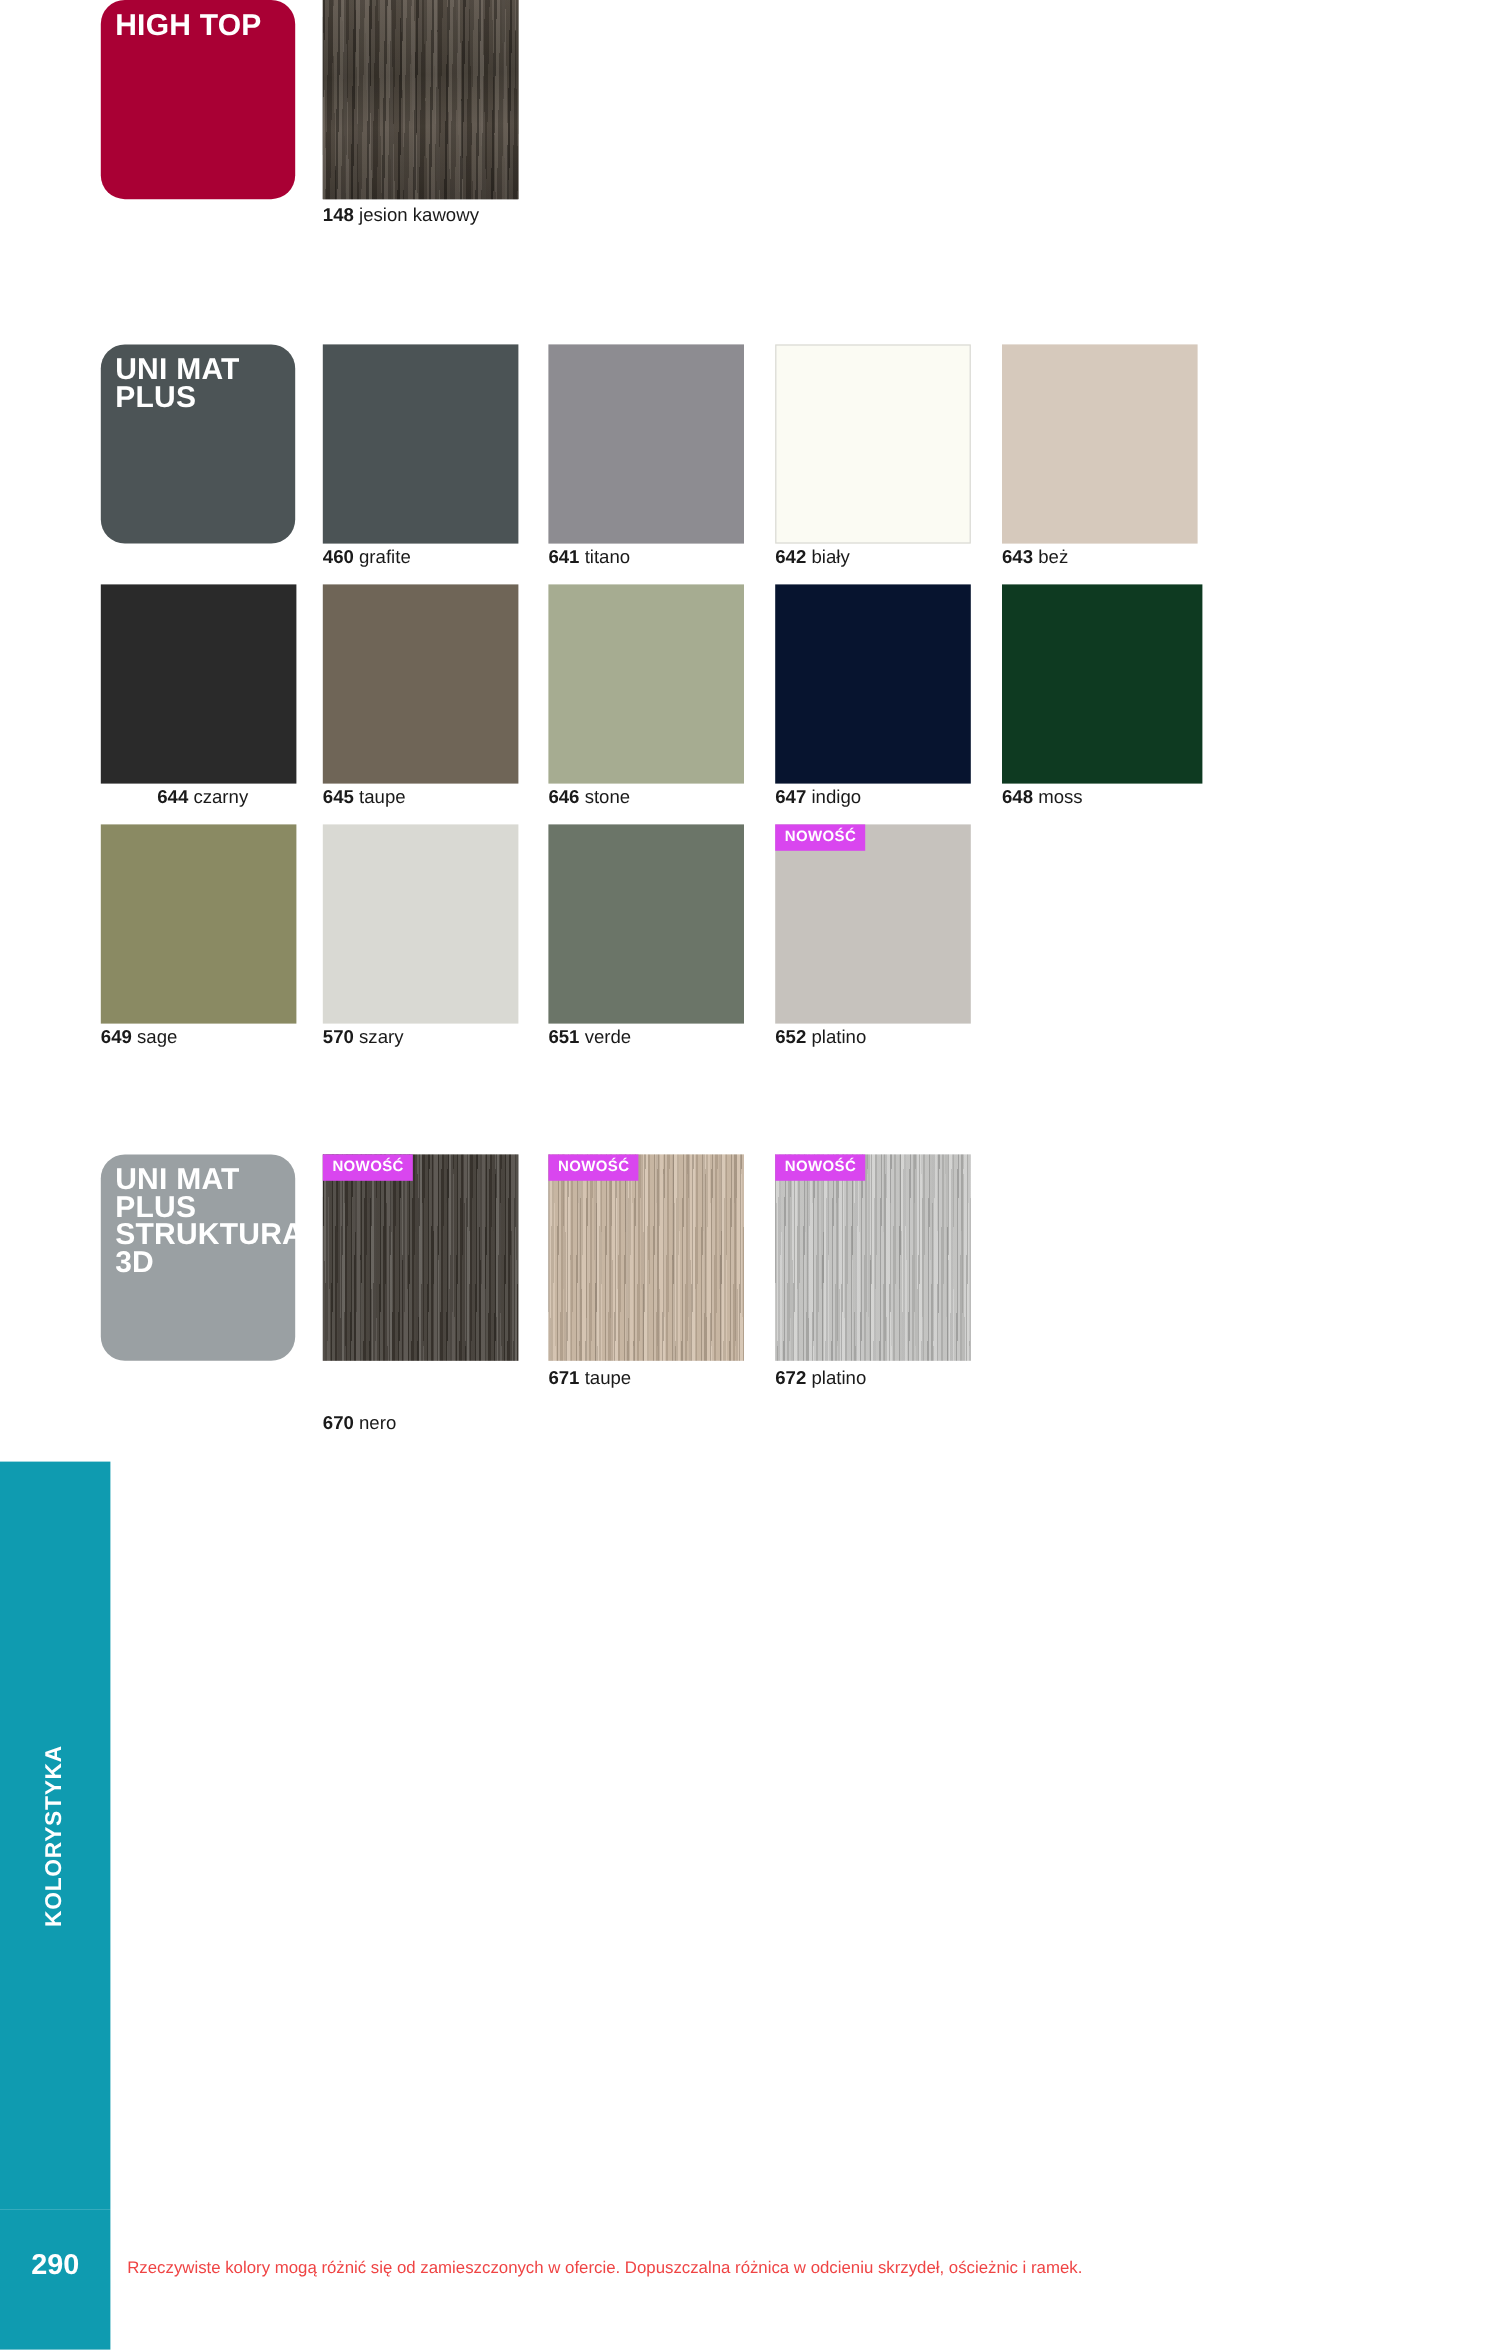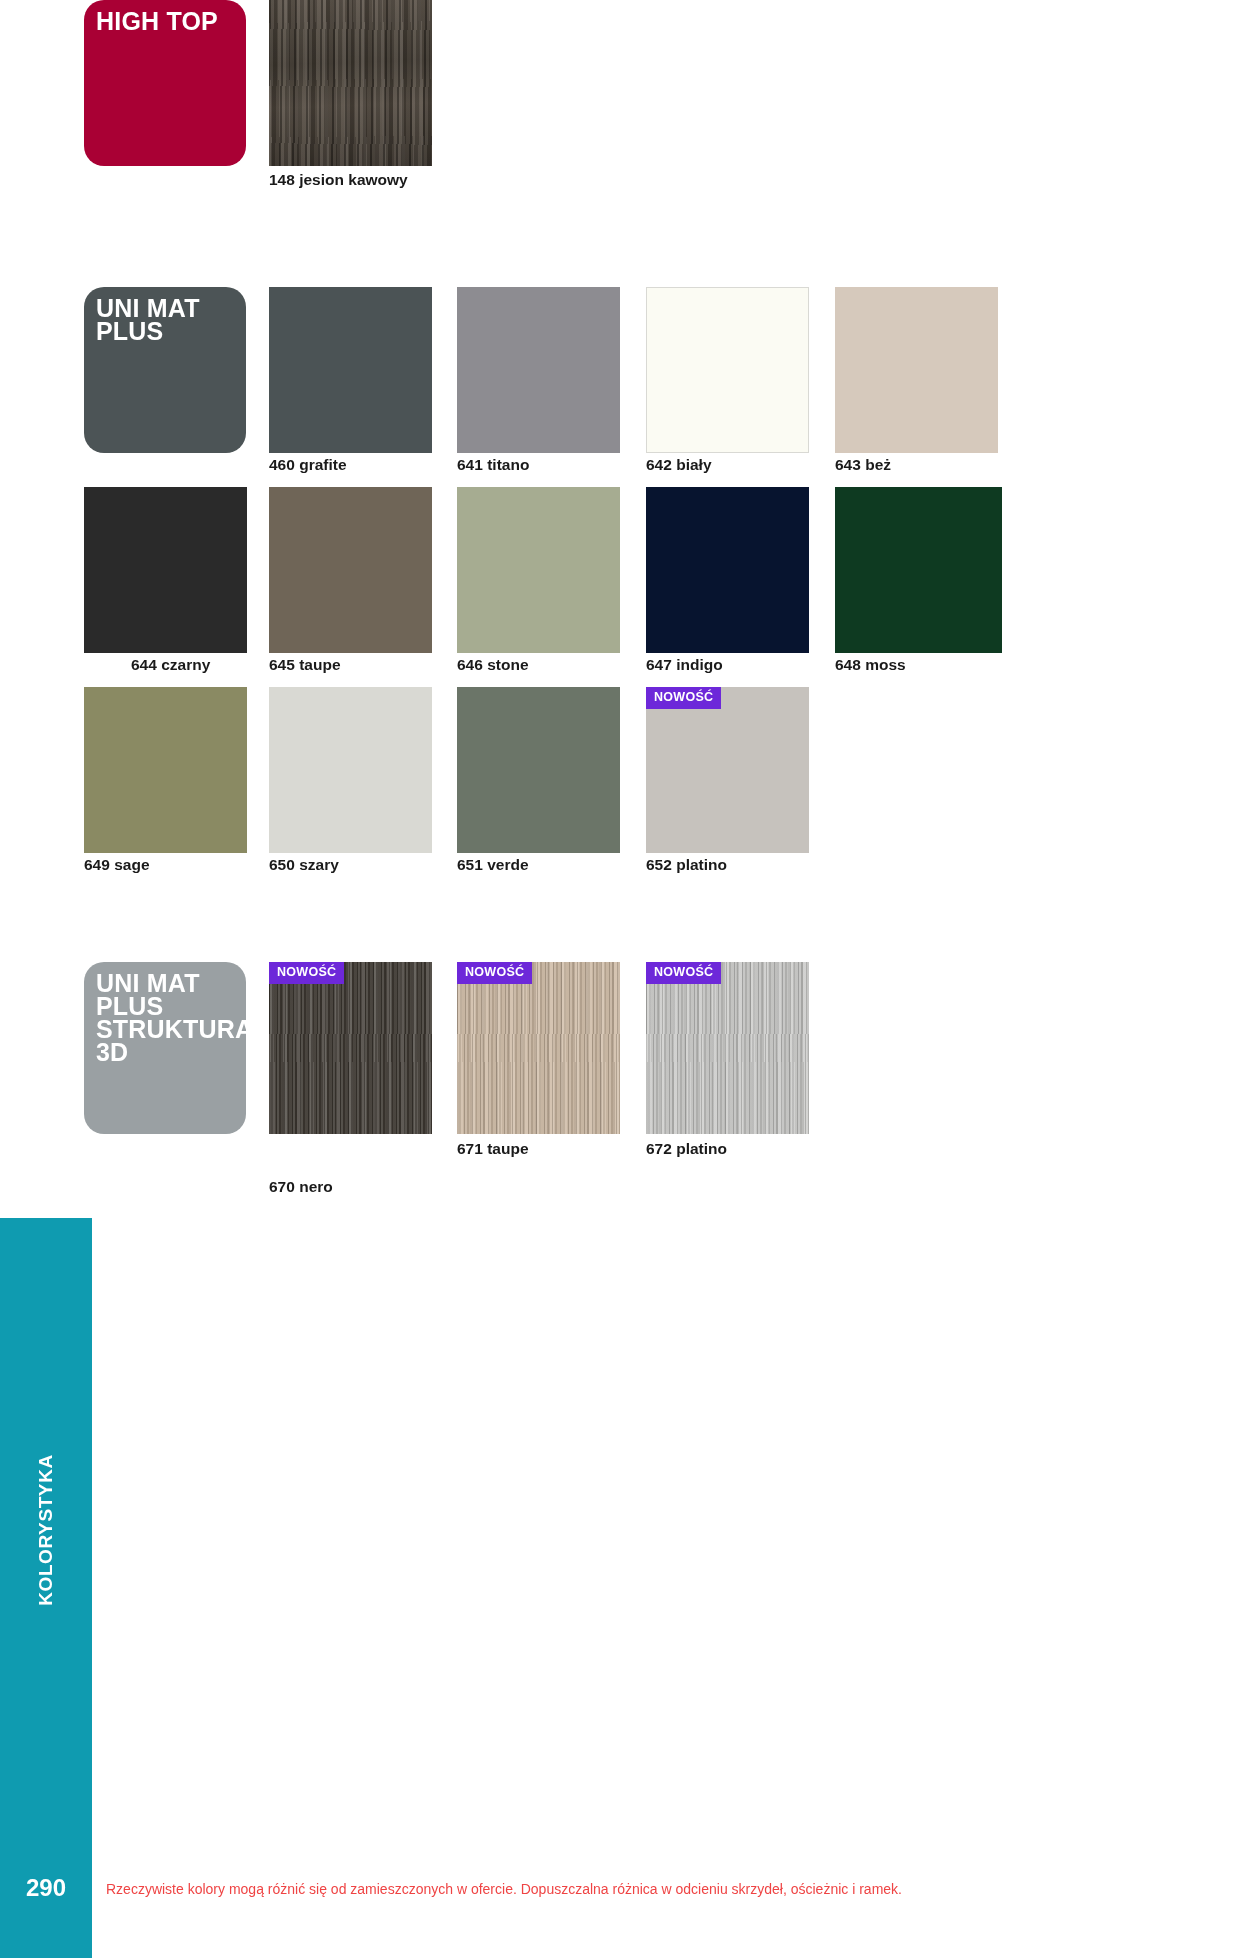--- a/index.html
+++ b/index.html
@@ -64,21 +64,21 @@
 
   .cap {
     position: absolute;
     left: 0;
     white-space: nowrap;
     font-size: 15.5px;
     color: #1a1a1a;
     line-height: 1;
   }
   .cap b { font-weight: bold; }
-  .cap span { font-weight: bold; }
+  .cap span { font-weight: normal; }
 
   
   .cat-tile {
     position: absolute;
     display: block;
     border-radius: 20px;
   }
   .cat-tile .cat-text {
     position: absolute;
     left: 12px;
@@ -89,21 +89,21 @@
     line-height: 0.92;
     white-space: pre-line;
     letter-spacing: 0.2px;
   }
 
   
   .badge {
     position: absolute;
     left: 0;
     top: 0;
-    background: #6d28d9;
+    background: #d946ef;
     color: #ffffff;
     font-size: 12.5px;
     font-weight: bold;
     padding: 4px 8px 5px 8px;
     letter-spacing: 0.3px;
     z-index: 4;
     line-height: 1;
   }
 
   
@@ -252,21 +252,21 @@
   </div>
   <div class="cap" style="left:84px; top:857px;">
     <b>649</b>
     <span>sage</span>
   </div>
 
   <div class="swatch-cell" style="left:269px; top:687px; width:163px; height:166px;">
     <div class="swatch" style="background:#d9d9d3;"></div>
   </div>
   <div class="cap" style="left:269px; top:857px;">
-    <b>650</b>
+    <b>570</b>
     <span>szary</span>
   </div>
 
   <div class="swatch-cell" style="left:457px; top:687px; width:163px; height:166px;">
     <div class="swatch" style="background:#6b7568;"></div>
   </div>
   <div class="cap" style="left:457px; top:857px;">
     <b>651</b>
     <span>verde</span>
   </div>

